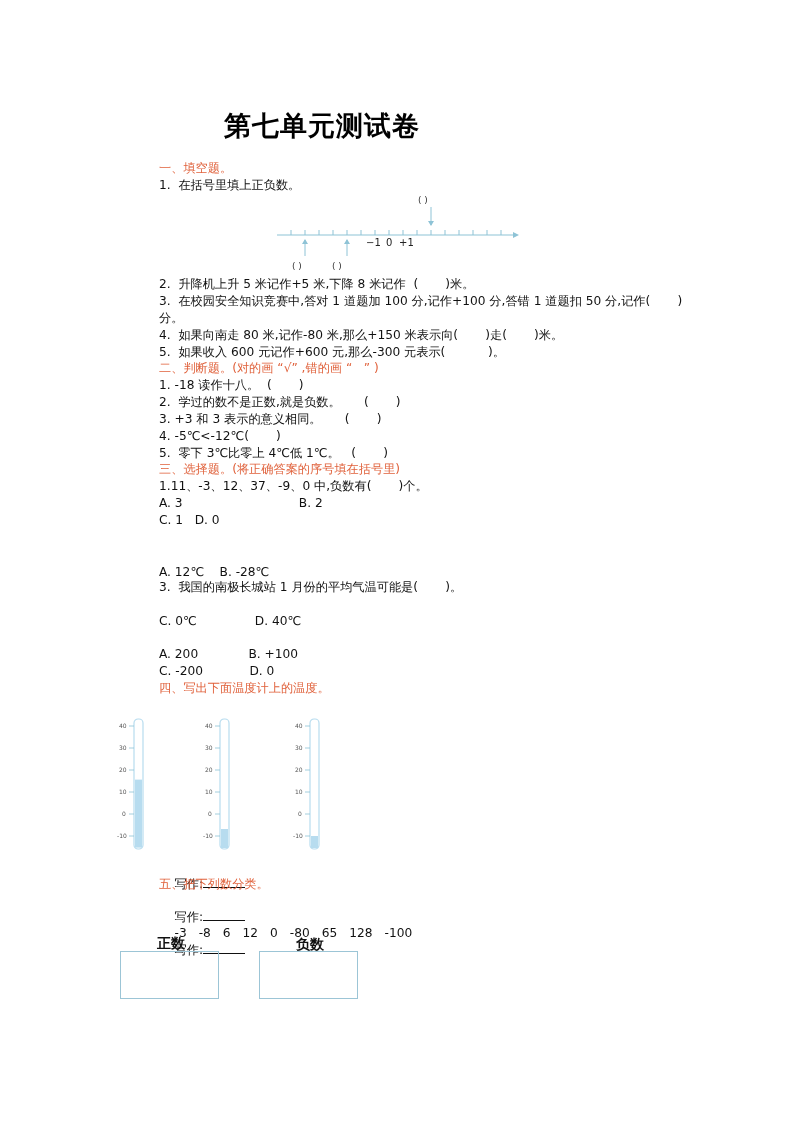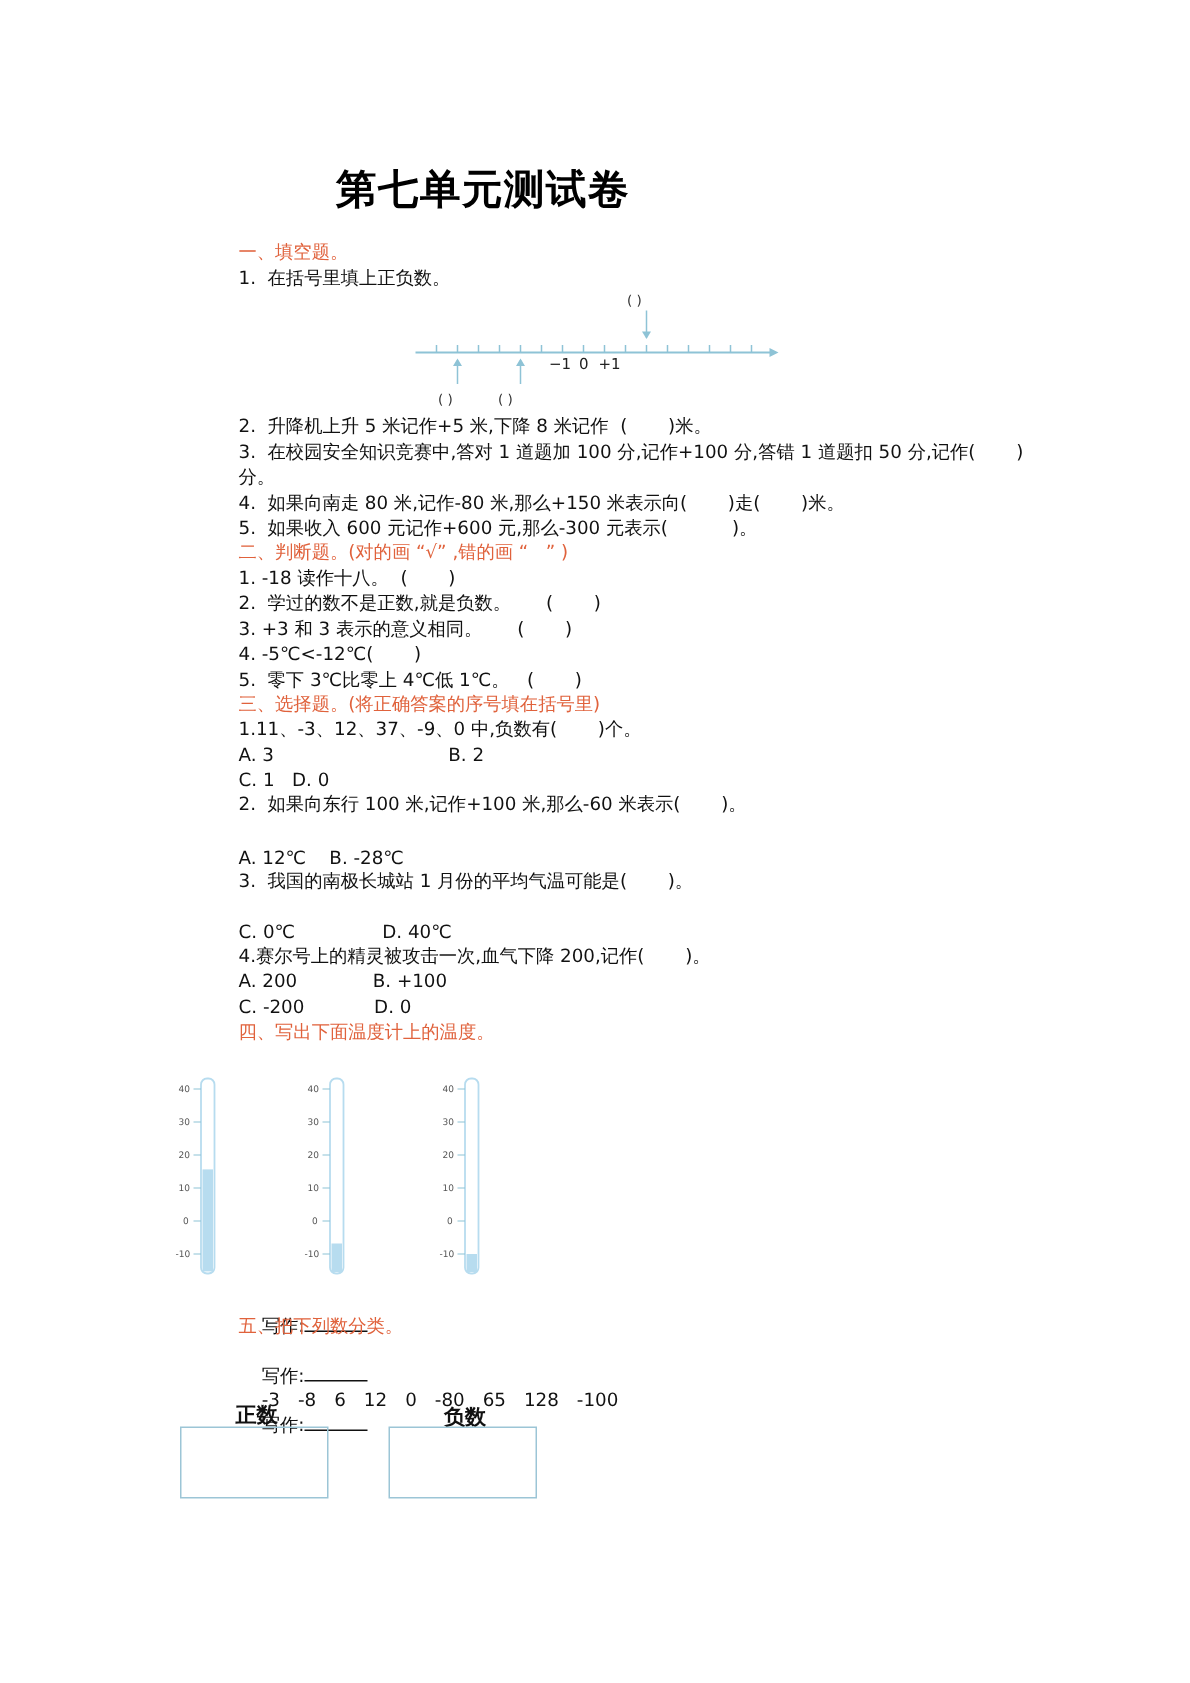--- a/index.html
+++ b/index.html
@@ -82,25 +82,23 @@
   <div class="line" style="top:377px">1. -18 读作十八。  (       )</div>
   <div class="line" style="top:394px">2.  学过的数不是正数,就是负数。      (       )</div>
   <div class="line" style="top:411px">3. +3 和 3 表示的意义相同。      (       )</div>
   <div class="line" style="top:428px">4. -5℃&lt;-12℃(       )</div>
   <div class="line" style="top:445px">5.  零下 3℃比零上 4℃低 1℃。   (       )</div>
 
   <div class="line sec" style="top:461px">三、选择题。(将正确答案的序号填在括号里)</div>
   <div class="line" style="top:478px">1.11、-3、12、37、-9、0 中,负数有(       )个。</div>
   <div class="line" style="top:495px">A. 3                              B. 2</div>
   <div class="line" style="top:512px">C. 1   D. 0</div>
-  <div class="line" style="top:528px">2.  如果向东行 100 米,记作+100 米,那么-60 米表示(       )。</div>
   <div class="line" style="top:579px">3.  我国的南极长城站 1 月份的平均气温可能是(       )。</div>
   <div class="line" style="top:564px">A. 12℃    B. -28℃</div>
   <div class="line" style="top:613px">C. 0℃               D. 40℃</div>
-  <div class="line" style="top:629px">4.赛尔号上的精灵被攻击一次,血气下降 200,记作(       )。</div>
   <div class="line" style="top:646px">A. 200             B. +100</div>
   <div class="line" style="top:663px">C. -200            D. 0</div>
 
   <div class="line sec" style="top:680px">四、写出下面温度计上的温度。</div>
 
   <div class="thermo" style="left:117px">
     <svg viewBox="0 0 40 140">
       <rect x="17" y="3" width="9" height="130" rx="4" fill="#fff" stroke="#b7dcef" stroke-width="1.2"></rect>
       <rect x="18" y="63.6" width="7" height="68" fill="#b7dcef"></rect>
       <g stroke="#8ec3d6" stroke-width="0.8">

